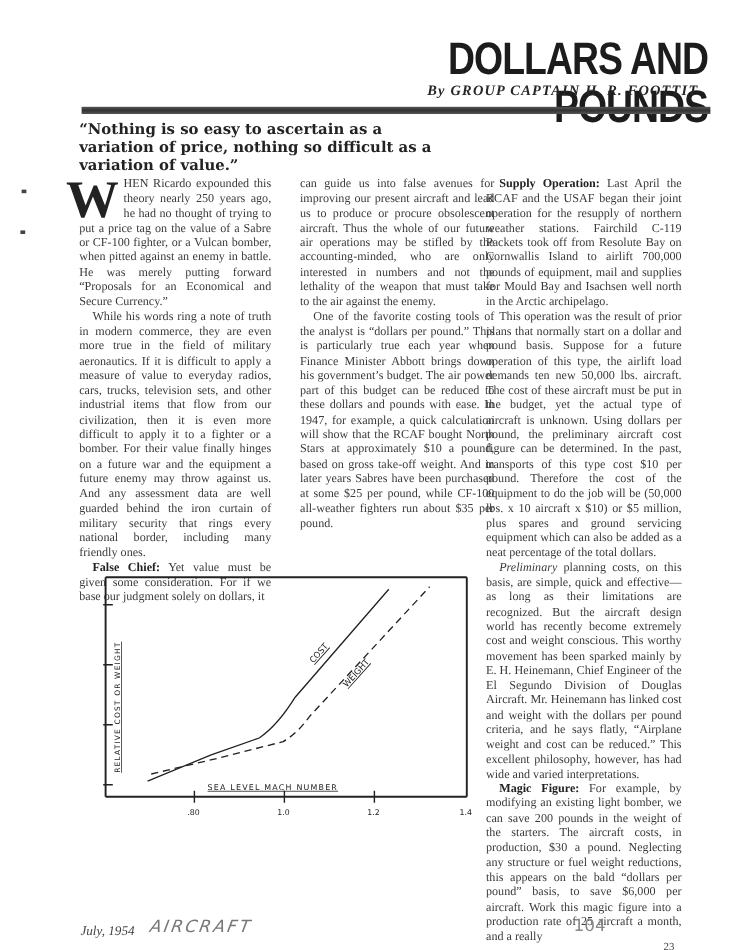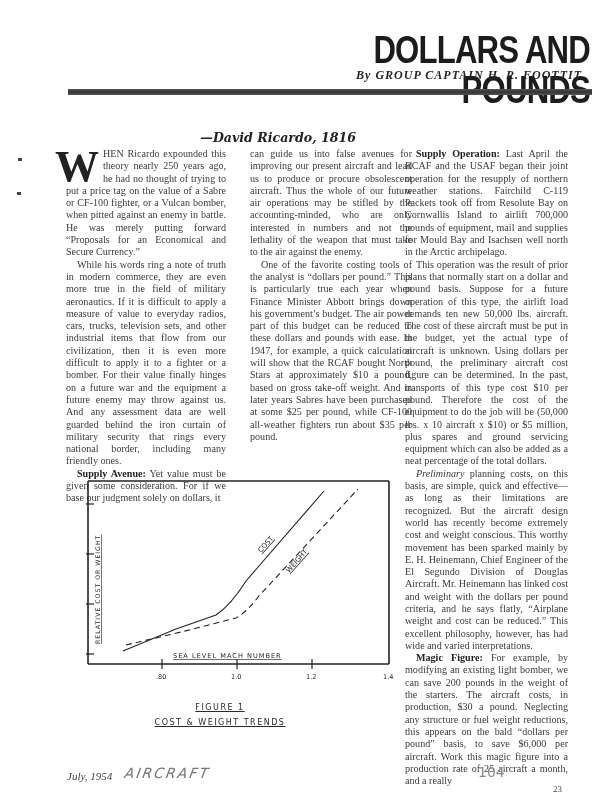--- a/index.html
+++ b/index.html
@@ -39,26 +39,26 @@
 
 <div class="page">
 
   <div class="margin-mark" style="left:18px;top:158px;"></div>
   <div class="margin-mark" style="left:17px;top:192px;"></div>
 
   <div class="title">DOLLARS AND POUNDS</div>
   <div class="byline">By GROUP CAPTAIN H. R. FOOTTIT</div>
   <div class="rule"></div>
 
-  <div class="quote-attr">—David Ricardo, 1816</div>
+  <div class="quote">“Nothing is so easy to ascertain as a variation of price, nothing so difficult as a variation of value.”</div>
 
   <div class="col col1" style="top:148px;">
     <p class="nofirst"><span class="dropcap">W</span><span>HEN Ricardo expounded this theory nearly 250 years ago, he had no thought of trying to put a price tag on the value of a Sabre or CF-100 fighter, or a Vulcan bomber, when pitted against an enemy in battle. He was merely putting forward “Proposals for an Economical and Secure Currency.”</span></p>
     <p>While his words ring a note of truth in modern commerce, they are even more true in the field of military aeronautics. If it is difficult to apply a measure of value to everyday radios, cars, trucks, television sets, and other industrial items that flow from our civilization, then it is even more difficult to apply it to a fighter or a bomber. For their value finally hinges on a future war and the equipment a future enemy may throw against us. And any assessment data are well guarded behind the iron curtain of military security that rings every national border, including many friendly ones.</p>
-    <p><span class="runin">Supply Avenue:</span><span> Yet value must be given some consideration. For if we base our judgment solely on dollars, it</span></p>
+    <p><span class="runin">False Chief:</span><span> Yet value must be given some consideration. For if we base our judgment solely on dollars, it</span></p>
   </div>
 
   <div class="col col2" style="top:148px;">
     <p class="nofirst">can guide us into false avenues for improving our present aircraft and lead us to produce or procure obsolescent aircraft. Thus the whole of our future air operations may be stifled by the accounting-minded, who are only interested in numbers and not the lethality of the weapon that must take to the air against the enemy.</p>
     <p>One of the favorite costing tools of the analyst is “dollars per pound.” This is particularly true each year when Finance Minister Abbott brings down his government’s budget. The air power part of this budget can be reduced to these dollars and pounds with ease. In 1947, for example, a quick calculation will show that the RCAF bought North Stars at approximately $10 a pound, based on gross take-off weight. And in later years Sabres have been purchased at some $25 per pound, while CF-100 all-weather fighters run about $35 per pound.</p>
   </div>
 
   <div class="col col3" style="top:148px;">
     <p><span class="runin">Supply Operation:</span><span> Last April the RCAF and the USAF began their joint operation for the resupply of northern weather stations. Fairchild C-119 Packets took off from Resolute Bay on Cornwallis Island to airlift 700,000 pounds of equipment, mail and supplies for Mould Bay and Isachsen well north in the Arctic archipelago.</span></p>
     <p>This operation was the result of prior plans that normally start on a dollar and pound basis. Suppose for a future operation of this type, the airlift load demands ten new 50,000 lbs. aircraft. The cost of these aircraft must be put in the budget, yet the actual type of aircraft is unknown. Using dollars per pound, the preliminary aircraft cost figure can be determined. In the past, transports of this type cost $10 per pound. Therefore the cost of the equipment to do the job will be (50,000 lbs. x 10 aircraft x $10) or $5 million, plus spares and ground servicing equipment which can also be added as a neat percentage of the total dollars.</p>
@@ -103,22 +103,18 @@
         <text x="-22" y="128">2</text>
         <text x="-22" y="178">1</text>
         <text x="70" y="200">.80</text>
         <text x="145" y="200">1.0</text>
         <text x="220" y="200">1.2</text>
         <text x="297" y="200">1.4</text>
       </g>
     </svg>
   </div>
 
-  <div class="fig-caption" style="top:703px;">
-    <span>FIGURE 1</span>
-    <span>COST &amp; WEIGHT TRENDS</span>
-  </div>
 
   <div class="footer-date">July, 1954</div>
   <div class="footer-hand">AIRCRAFT</div>
   <div class="footer-hand2">104</div>
   <div class="footer-page">23</div>
 </div>
 
 </body></html>

